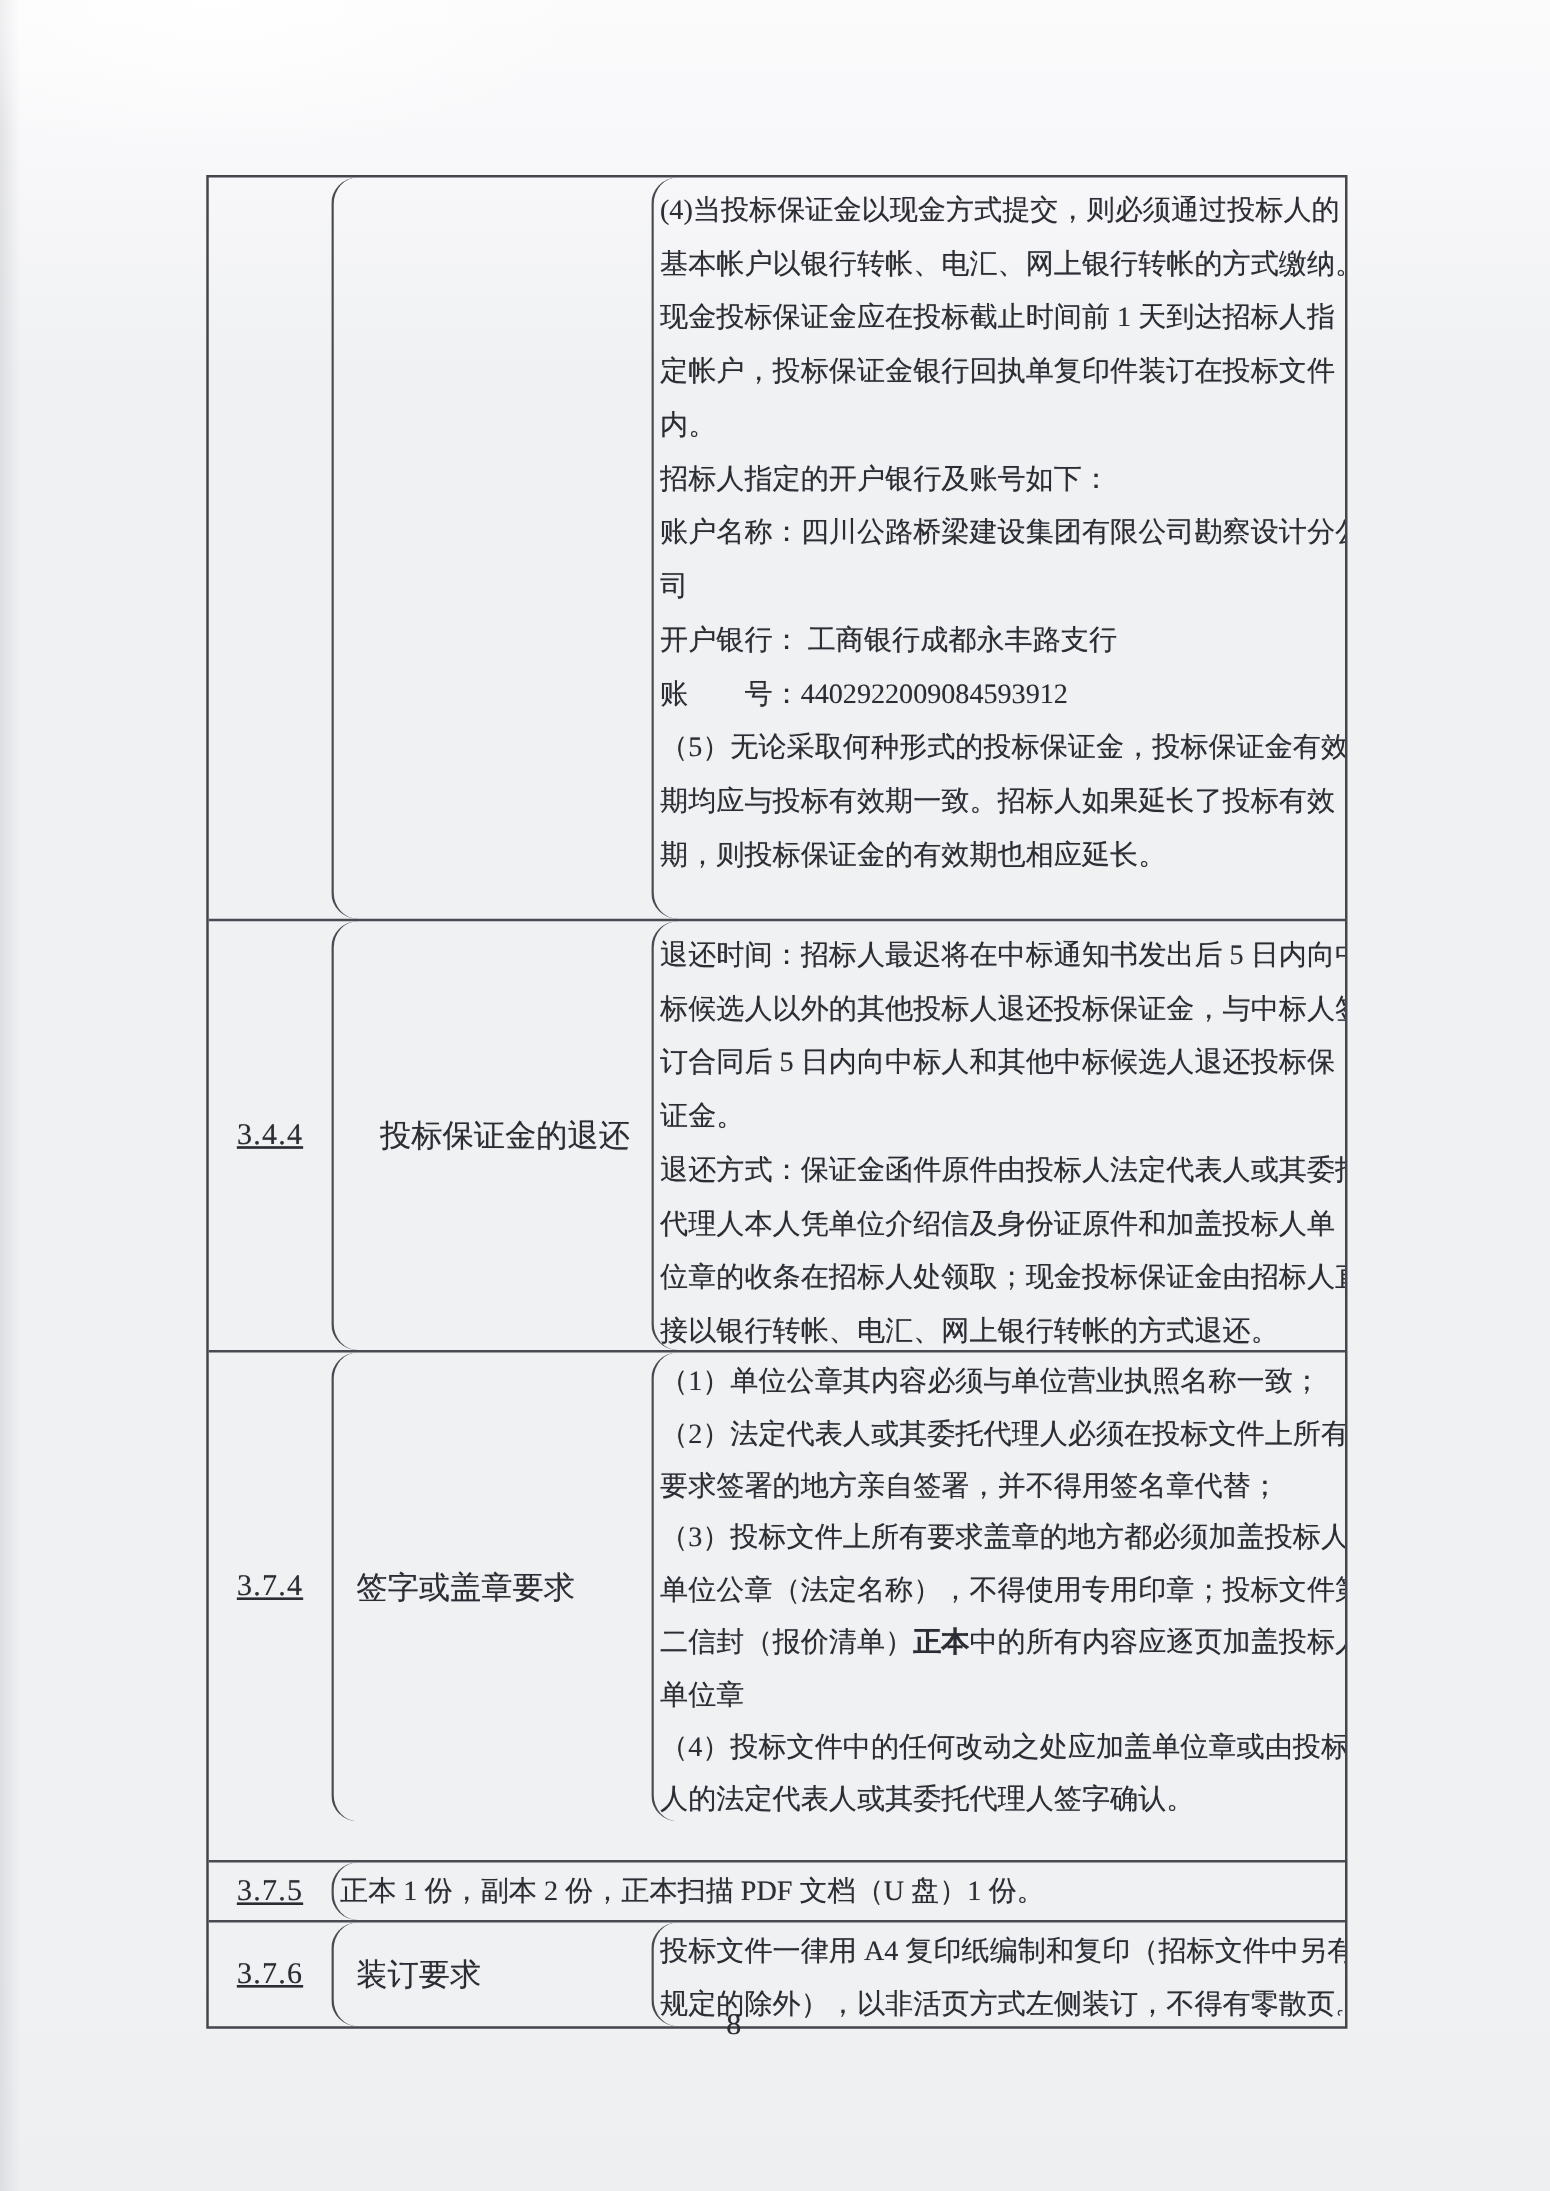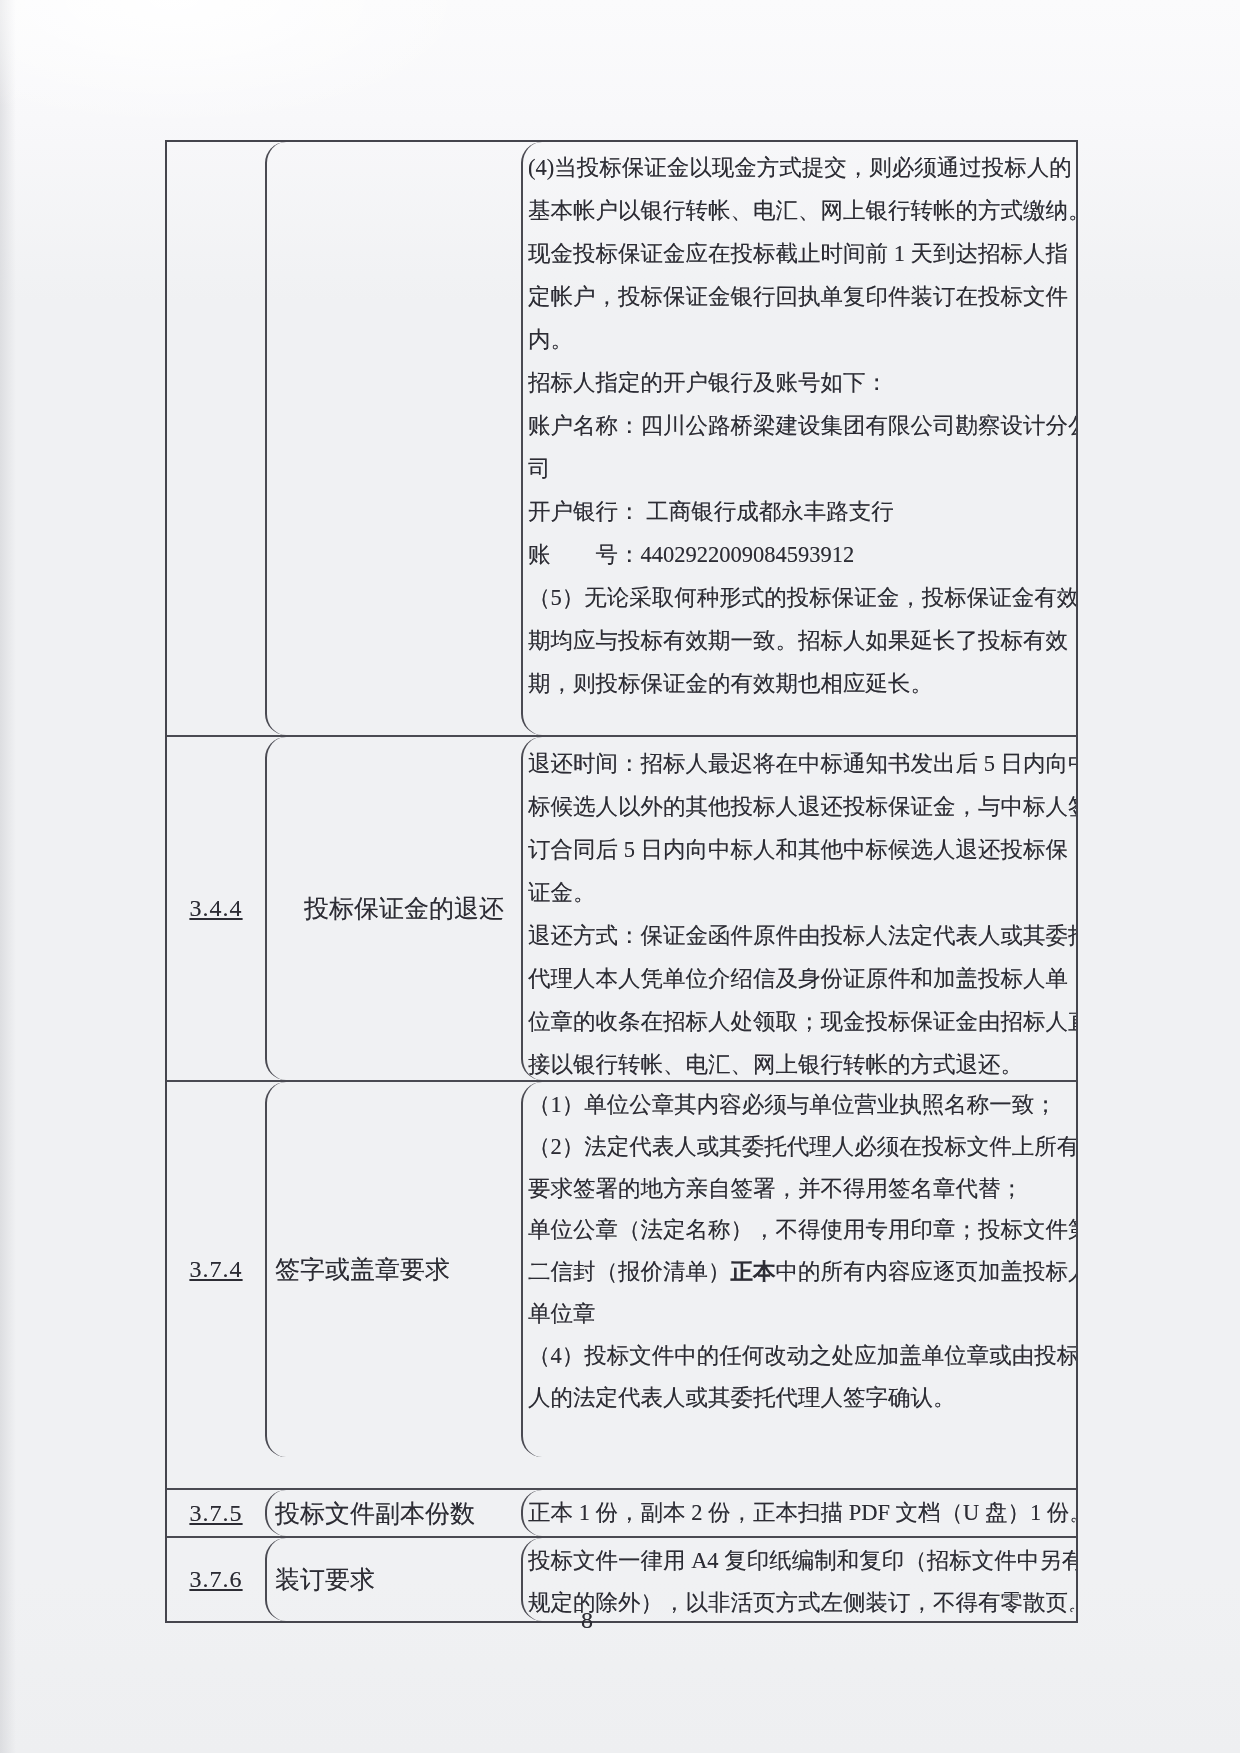--- a/index.html
+++ b/index.html
@@ -27,21 +27,21 @@
   .row-a{height:593px;}
   .row-b{height:345px;}
   .row-c{height:377px;}
   .row-d{height:48px;margin-top:31px;}
   .row-e{height:85px;}
   .cell{box-sizing:border-box;overflow:hidden;}
   .cell + .cell{border-left:2px solid #4a4a52;border-radius:21px;}
   .num{width:98px;display:flex;align-items:center;justify-content:center;
        font-size:24px;letter-spacing:1px;text-decoration:underline;}
   .title{width:256px;display:flex;align-items:center;
-       font-size:25px;padding-left:8px;}
+       font-size:25px;padding-left:18px;}
   .title.indent{padding-left:37px;}
   .content{flex:1;padding:2px 6px 0 5px;font-size:22.5px;}
   .row-a .content{padding-top:4px;}
   .row-b .content{padding-top:5px;}
   .ln{line-height:43px;white-space:nowrap;}
   .row-c .ln{line-height:41.8px;}
   .row-e .ln{line-height:42px;}
   .row-d .content{display:flex;align-items:center;padding-top:0;}
   .row-d .ln{line-height:1;}
   .bold-seg{font-weight:700;}
@@ -94,31 +94,31 @@
       </div>
     </div>
 
     <div class="row row-c">
       <div class="cell num">3.7.4</div>
       <div class="cell title">签字或盖章要求</div>
       <div class="cell content">
         <div class="ln">（1）单位公章其内容必须与单位营业执照名称一致；</div>
         <div class="ln">（2）法定代表人或其委托代理人必须在投标文件上所有</div>
         <div class="ln">要求签署的地方亲自签署，并不得用签名章代替；</div>
+        <div class="ln">（3）投标文件上所有要求盖章的地方都必须加盖投标人</div>
         <div class="ln">单位公章（法定名称），不得使用专用印章；投标文件第</div>
         <div class="ln"><span>二信封（报价清单）</span><span class="bold-seg">正本</span><span>中的所有内容应逐页加盖投标人</span></div>
         <div class="ln">单位章</div>
         <div class="ln">（4）投标文件中的任何改动之处应加盖单位章或由投标</div>
         <div class="ln">人的法定代表人或其委托代理人签字确认。</div>
       </div>
     </div>
 
     <div class="row row-d">
       <div class="cell num">3.7.5</div>
-      <div class="cell title">投标文件副本份数</div>
       <div class="cell content">
         <div class="ln">正本 1 份，副本 2 份，正本扫描 PDF 文档（U 盘）1 份。</div>
       </div>
     </div>
 
     <div class="row row-e">
       <div class="cell num">3.7.6</div>
       <div class="cell title">装订要求</div>
       <div class="cell content">
         <div class="ln">投标文件一律用 A4 复印纸编制和复印（招标文件中另有</div>

